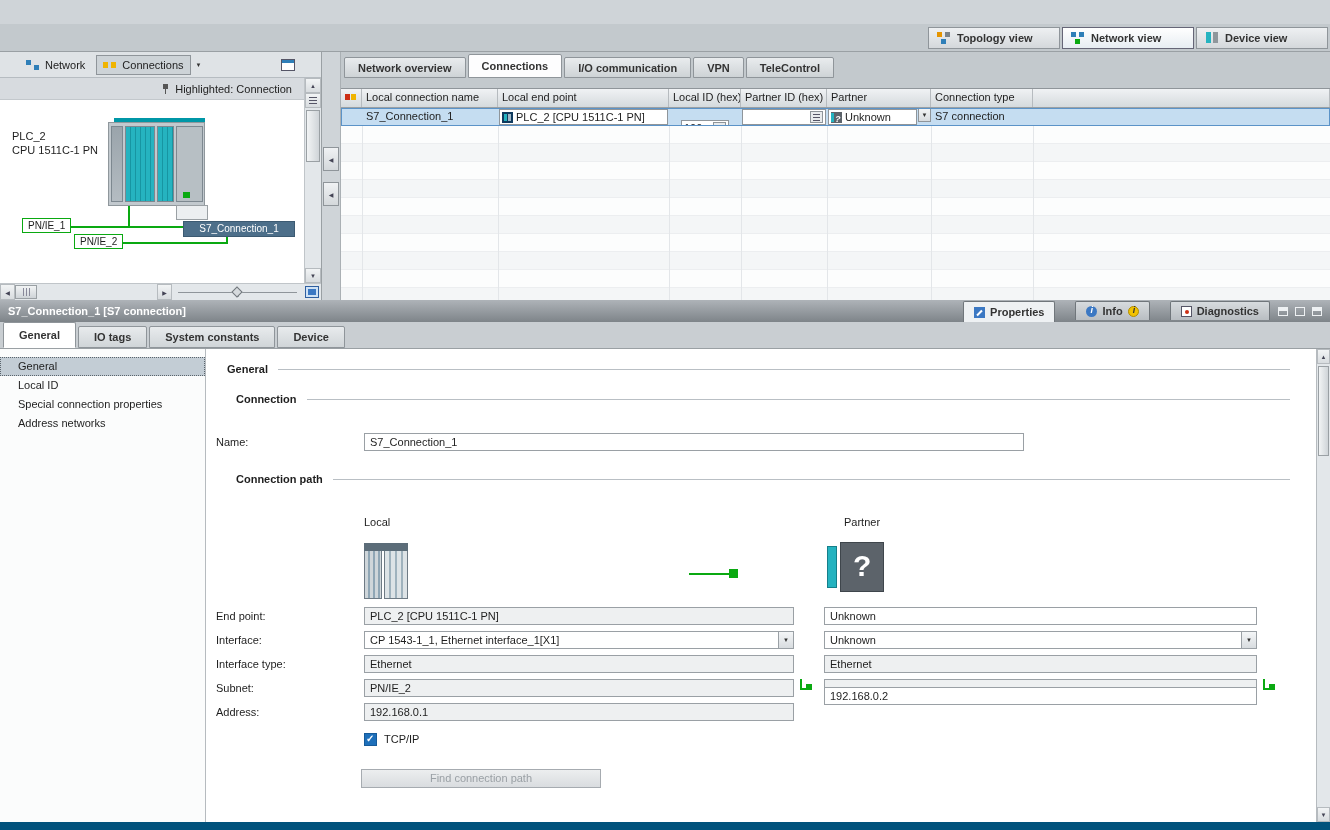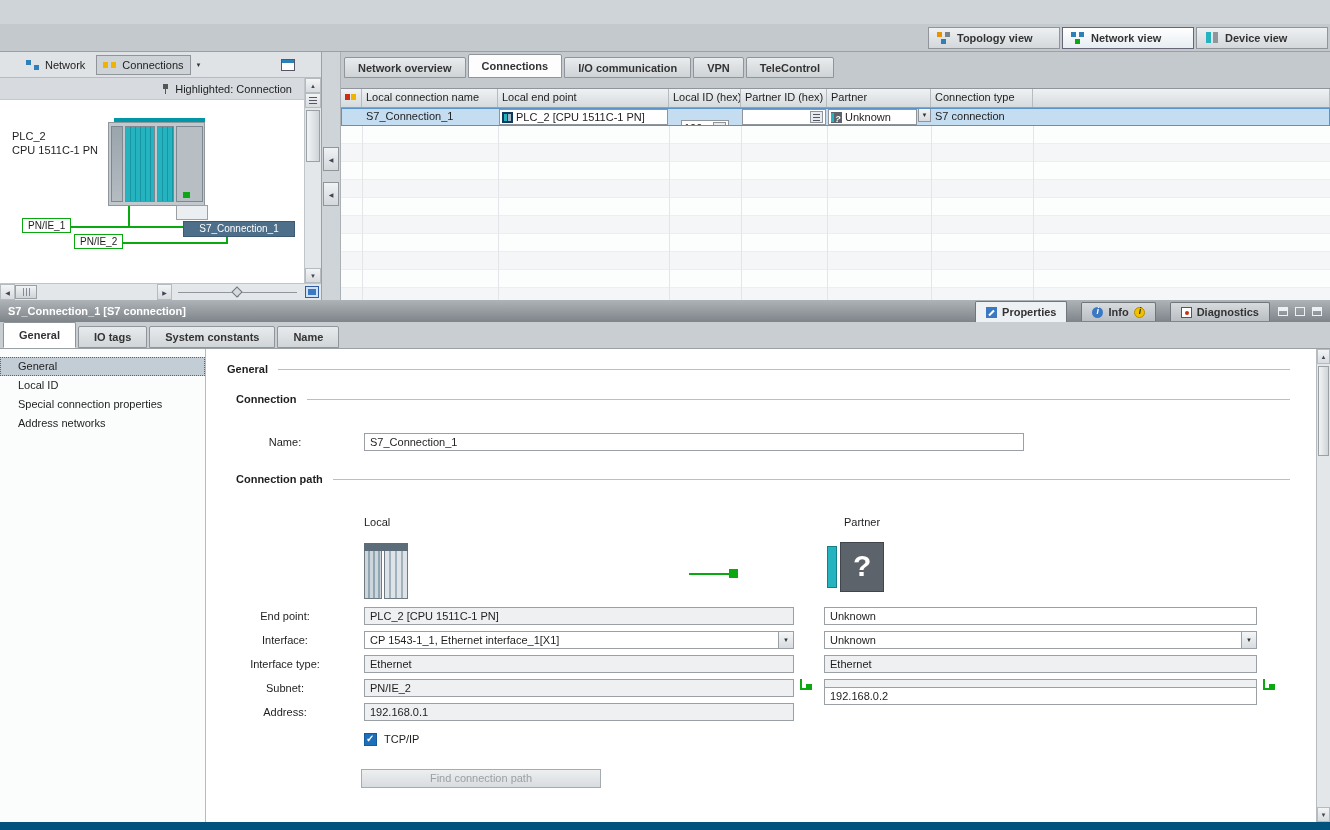--- a/index.html
+++ b/index.html
@@ -104,21 +104,21 @@
 .tbl-rest{position:relative}
 .erow{height:18px;border-bottom:1px solid #eceef0}
 .erow:nth-child(odd){background:#fcfdfd}
 .erow:nth-child(even){background:#f4f6f7}
 .csep{position:absolute;top:0;bottom:0;width:1px;background:#e3e6e9}
 
 
 .props{position:absolute;top:300px;left:0;right:0;bottom:8px;background:#eceff1}
 .props-header{height:22px;background:linear-gradient(#aeb3b8,#7e8489);display:flex;align-items:flex-end;color:#fff;font-weight:bold;padding-left:8px}
 .props-title{align-self:center}
-.pane-tabs{margin-left:auto;display:flex;align-items:center;gap:14px}
+.pane-tabs{margin-left:auto;display:flex;align-items:flex-start;gap:20px}
 .pane-tab{height:19px;display:flex;align-items:center;gap:5px;padding:0 10px;border:1px solid #70767b;border-bottom:0;background:linear-gradient(#d7dbde,#b9bec2);font-weight:bold;color:#333;border-radius:2px 2px 0 0}
 .pane-tab.active{background:#eef1f3;height:21px}
 .icon-props{width:11px;height:11px;background:#3b78c3;position:relative}
 .icon-props::before{content:"";position:absolute;left:2px;top:5px;width:7px;height:2px;background:#fff;transform:rotate(-45deg)}
 .icon-info{width:11px;height:11px;border-radius:50%;background:#3b78c3;position:relative}
 .icon-info::after{content:"i";position:absolute;left:4px;top:-1px;color:#fff;font-size:9px;font-weight:bold}
 .badge-warn{width:11px;height:11px;border-radius:50%;background:#f2c200;border:1px solid #b08d00;position:relative}
 .badge-warn::after{content:"i";position:absolute;left:4px;top:-2px;color:#333;font-size:9px;font-weight:bold}
 .icon-diag{width:11px;height:11px;background:#fff;border:1px solid #556;position:relative}
 .icon-diag::after{content:"";position:absolute;left:3px;top:3px;width:4px;height:4px;border-radius:50%;background:#cc2e14}
@@ -129,21 +129,21 @@
 .ptab{height:22px;display:flex;align-items:center;padding:0 15px;border:1px solid #8f959a;border-radius:2px 2px 0 0;background:linear-gradient(#e8ebed,#d0d5d8);font-weight:bold;color:#333}
 .ptab.active{background:#fff;height:26px;border-bottom-color:#fff}
 .props-body{position:absolute;top:49px;left:0;right:0;bottom:0;display:flex;background:#fff}
 .props-nav{width:206px;flex:0 0 auto;border-right:1px solid #b6bbbf;background:#fbfcfc;padding-top:8px}
 .nav-item{height:19px;line-height:19px;padding-left:18px}
 .nav-item.selected{background:#c3cdd5;outline:1px dotted #5a646c;outline-offset:-1px}
 .props-content{position:relative;flex:1;overflow:hidden}
 .content-scroll{width:14px;flex:0 0 auto;background:#e3e7ea;border-left:1px solid #b6bbbf;display:flex;flex-direction:column}
 .sec-h{position:absolute;left:21px;right:26px;display:flex;align-items:center;gap:10px;font-weight:bold}
 .sec-h .hr{flex:1;height:1px;background:#b9bfc4}
-.flabel{position:absolute;left:10px;width:138px;text-align:center;line-height:18px;white-space:nowrap}
+.flabel{position:absolute;left:10px;width:138px;text-align:left;line-height:18px;white-space:nowrap}
 .fld{position:absolute;height:18px;border:1px solid #9aa0a5;background:#eef0f1;line-height:16px;padding:0 5px;overflow:hidden;white-space:nowrap}
 .fld.white{background:#fff}
 .fld.combo{padding-right:18px}
 .arrow-btn{position:absolute;right:-1px;top:-1px;bottom:-1px;width:16px;border:1px solid #9aa0a5;background:linear-gradient(#f4f6f7,#d8dcdf);display:flex;align-items:center;justify-content:center;font-size:6px;color:#333}
 .col-head{position:absolute;line-height:14px}
 .local-img{position:absolute;left:158px;top:190px;width:46px;height:62px}
 .local-img .sl1{position:absolute;left:0;top:4px;width:18px;height:56px;border:1px solid #6e7a84;background:repeating-linear-gradient(90deg,#cfd6da 0 3px,#8fa6b5 3px 5px)}
 .local-img .sl2{position:absolute;left:20px;top:4px;width:24px;height:56px;border:1px solid #6e7a84;background:repeating-linear-gradient(90deg,#dde3e6 0 4px,#9fb2bd 4px 6px)}
 .local-img .cap{position:absolute;left:0;top:4px;width:44px;height:8px;background:#5c6d79}
 .partner-img{position:absolute;left:621px;top:193px;width:58px;height:50px}
@@ -386,21 +386,21 @@
         <span class="ci fill"></span>
         <span class="ci"></span>
         <span class="ci fill"></span>
       </span>
     </div>
 
     <div class="props-tabs">
       <span class="ptab active">General</span>
       <span class="ptab">IO tags</span>
       <span class="ptab">System constants</span>
-      <span class="ptab">Name</span>
+      <span class="ptab">Device</span>
     </div>
 
     <div class="props-body">
       <div class="props-nav">
         <div class="nav-item selected">General</div>
         <div class="nav-item">Local ID</div>
         <div class="nav-item">Special connection properties</div>
         <div class="nav-item">Address networks</div>
       </div>
 

